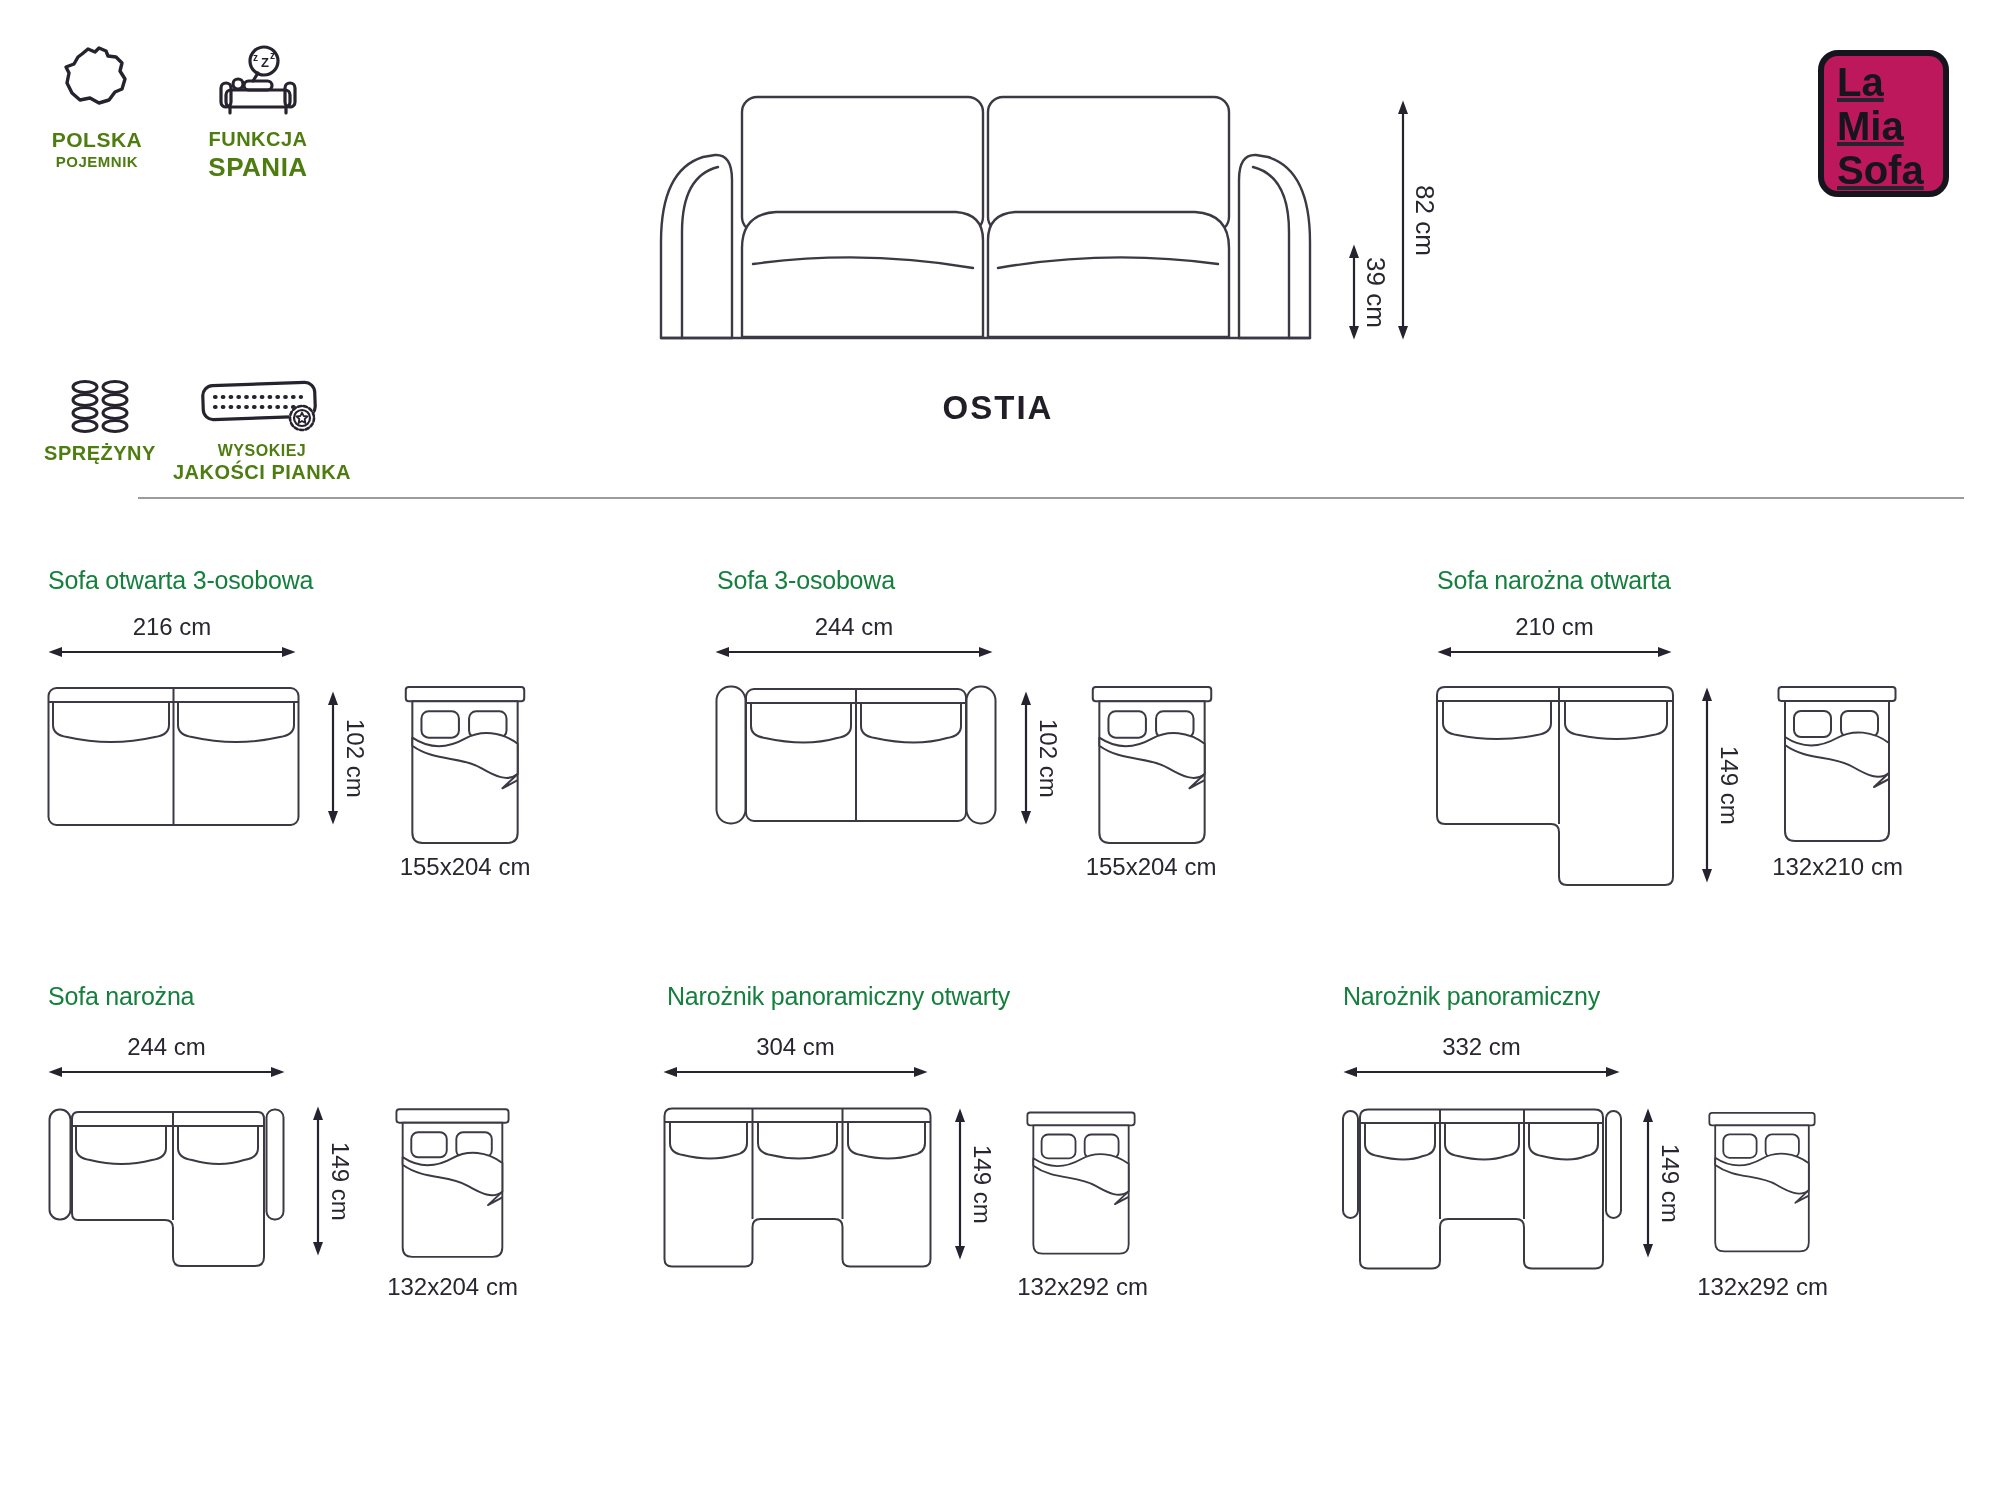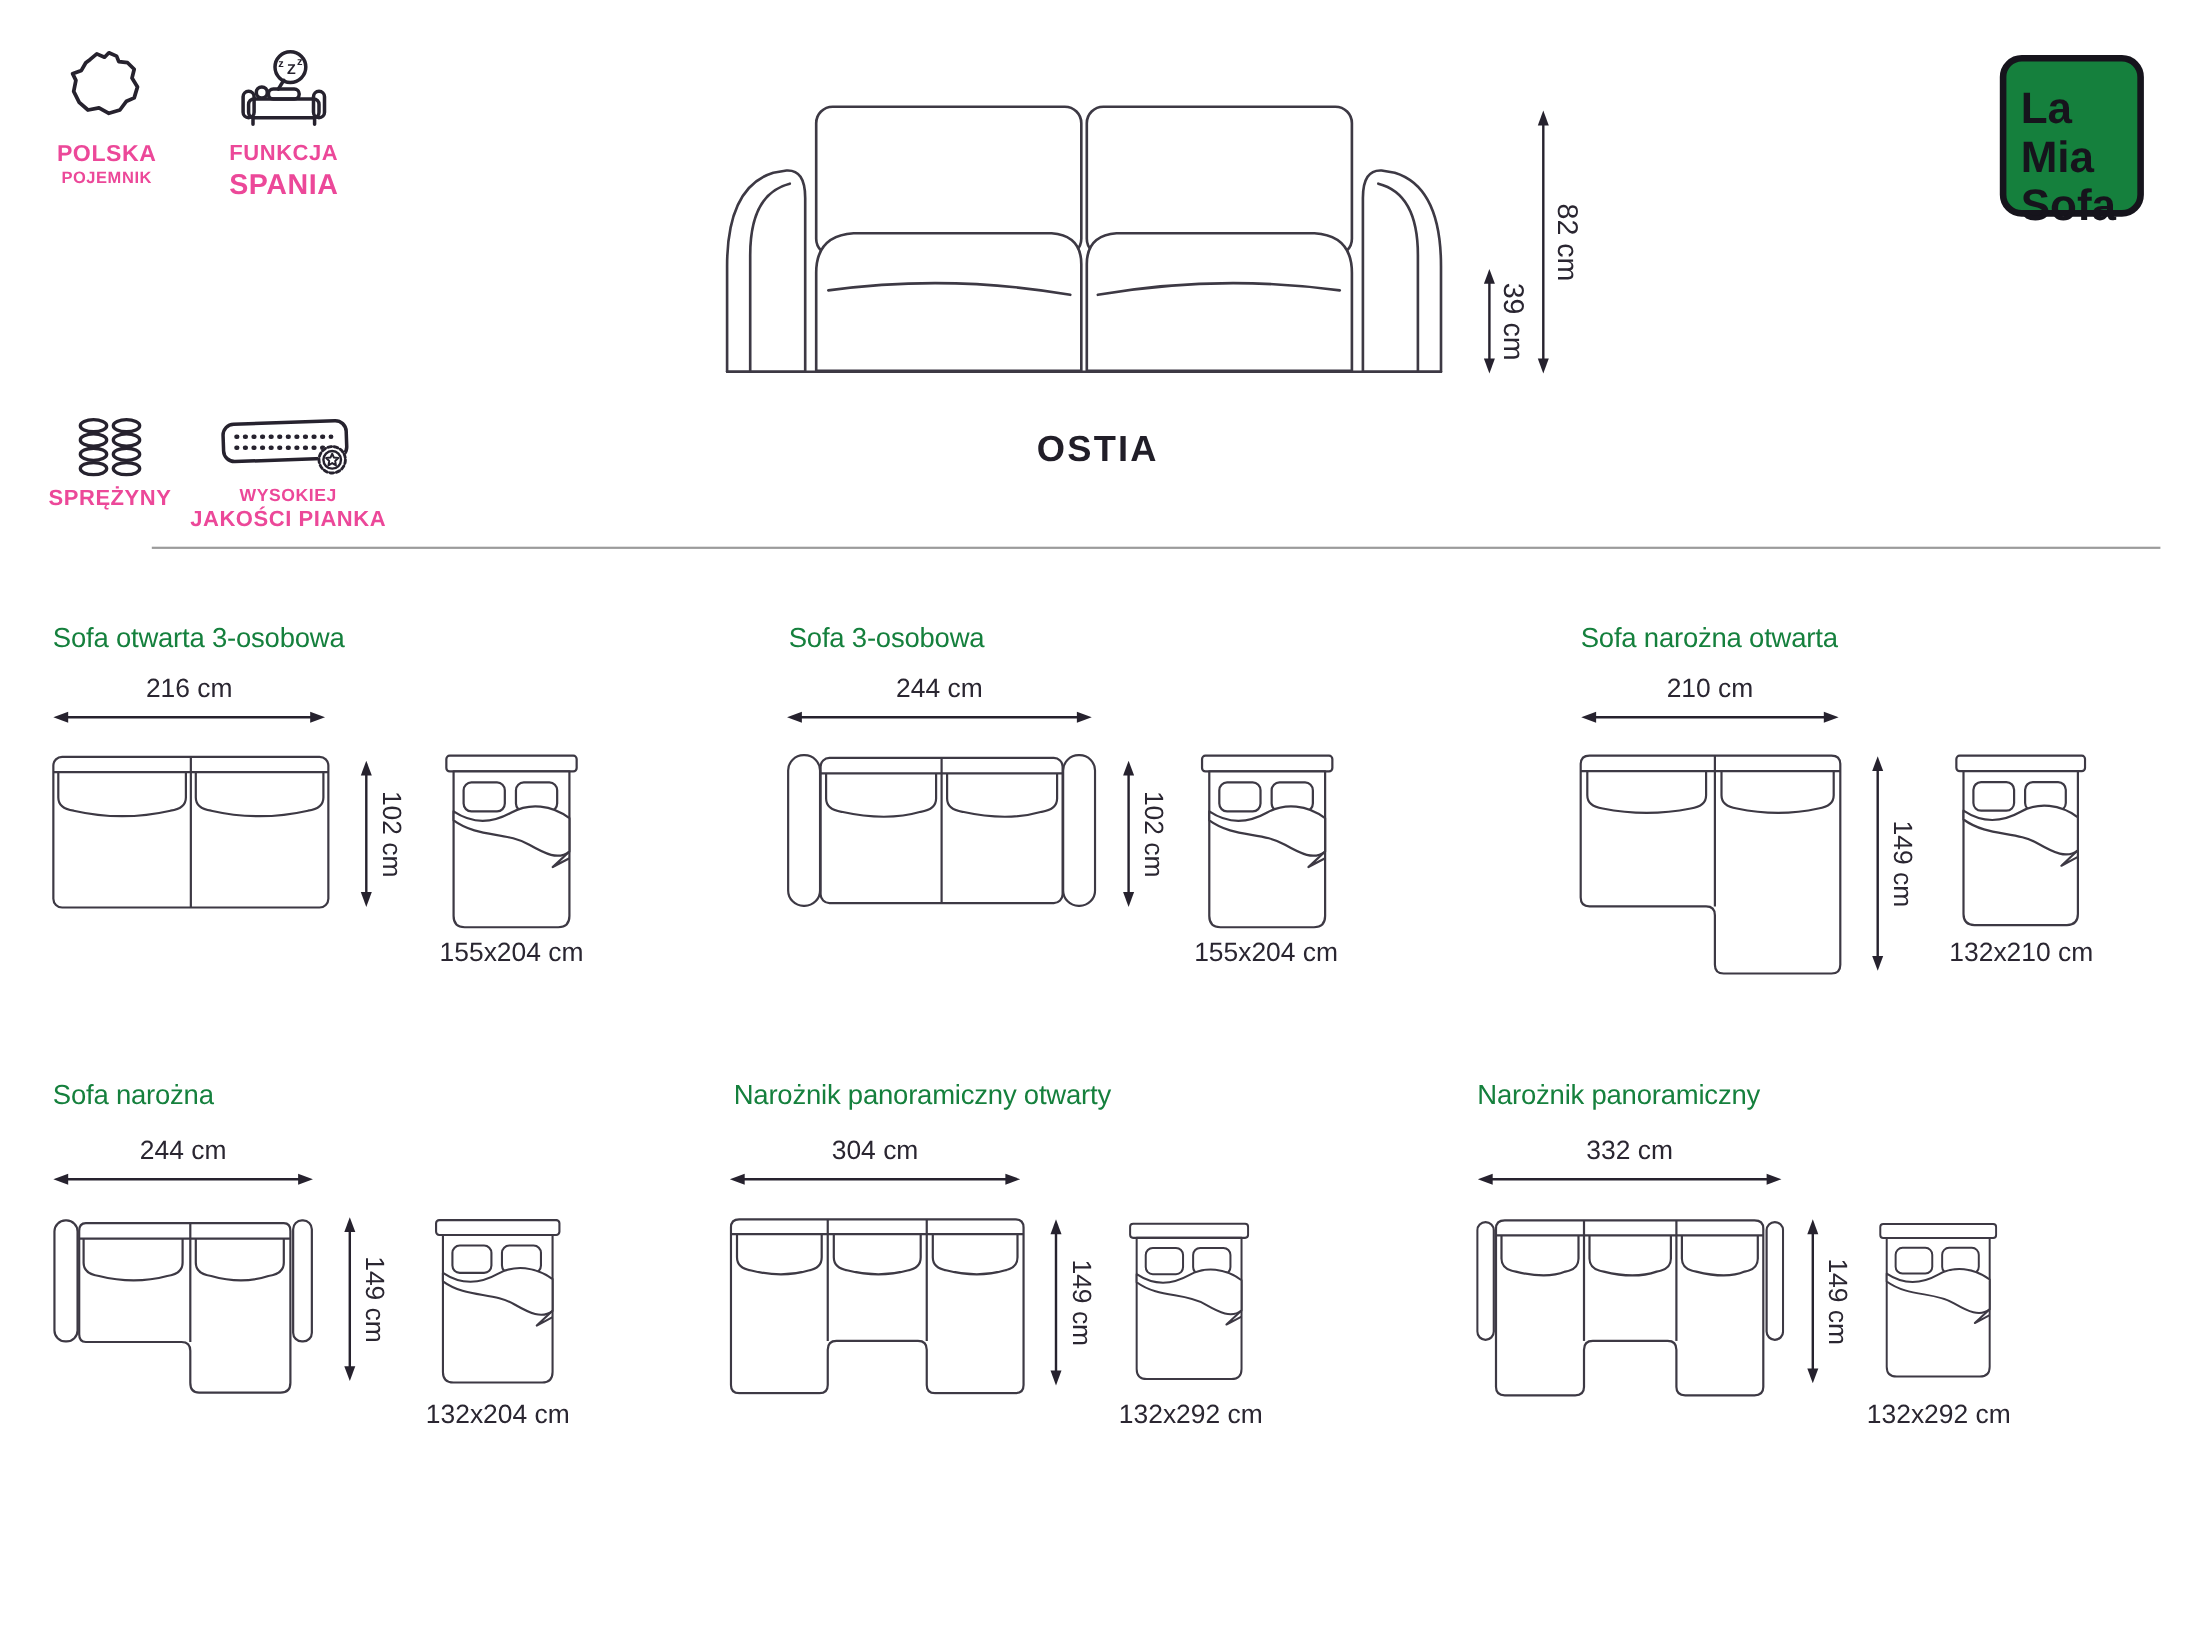--- a/index.html
+++ b/index.html
@@ -2,31 +2,31 @@
 <html><head>
 <meta charset="utf-8">
 <style>
   html,body{margin:0;padding:0;background:#ffffff;}
   .canvas{position:relative;width:2000px;height:1500px;background:#fff;
           font-family:"Liberation Sans",sans-serif;color:#26222e;overflow:hidden;}
   .abs{position:absolute;}
   
   .feature{position:absolute;text-align:center;}
   .feature .icn{display:flex;align-items:flex-end;justify-content:center;margin-bottom:6px;}
-  .fl1,.fl2{font-weight:700;color:#ec4899;letter-spacing:.5px;line-height:1.18;white-space:nowrap;}
+  .fl1,.fl2{font-weight:700;color:#4d7c0f;letter-spacing:.5px;line-height:1.18;white-space:nowrap;}
   .f1 .fl1{font-size:21px}.f1 .fl2{font-size:15px}
   .f2 .fl1{font-size:20px}.f2 .fl2{font-size:26px}
   .f3 .fl1{font-size:20px}.f3 .fl2{font-size:15px}
   .f4 .fl1{font-size:21px}.f4 .fl2{font-size:15px}
   .f5 .fl1{font-size:20px}.f5 .fl2{font-size:20px}
   .f6 .fl1{font-size:20px}
   .f7 .fl1{font-size:16px}.f7 .fl2{font-size:20px}
   
   .logo{position:absolute;left:1818px;top:50px;width:131px;height:147px;border:6px solid #16141c;
-        border-radius:20px;box-sizing:border-box;padding:21px 0 0 13px;background:#15803d;}
+        border-radius:20px;box-sizing:border-box;padding:4px 0 0 13px;background:#be185d;text-decoration:underline;}
   .logo div{font-size:40px;font-weight:700;line-height:44px;color:#16141c;}
   
   .product-title{position:absolute;left:858px;top:389px;width:280px;text-align:center;
                  font-size:33px;font-weight:700;letter-spacing:2px;color:#211e28;}
   .panel-title{position:absolute;font-size:25px;font-weight:400;color:#15803d;
                letter-spacing:-.2px;white-space:nowrap;}
   .dim-label{position:absolute;font-size:24px;color:#2a2631;text-align:center;white-space:nowrap;}
   .vdim{position:absolute;writing-mode:vertical-rl;font-size:24px;color:#2a2631;
         display:flex;align-items:center;justify-content:center;white-space:nowrap;}
   .vdim-lg{font-size:26px;}

